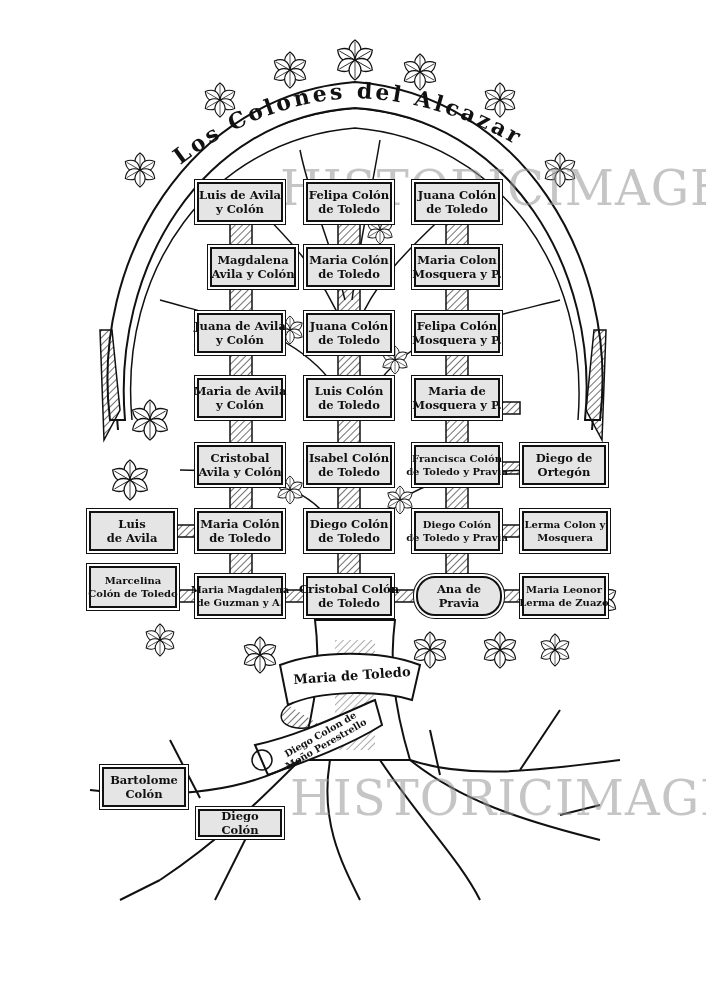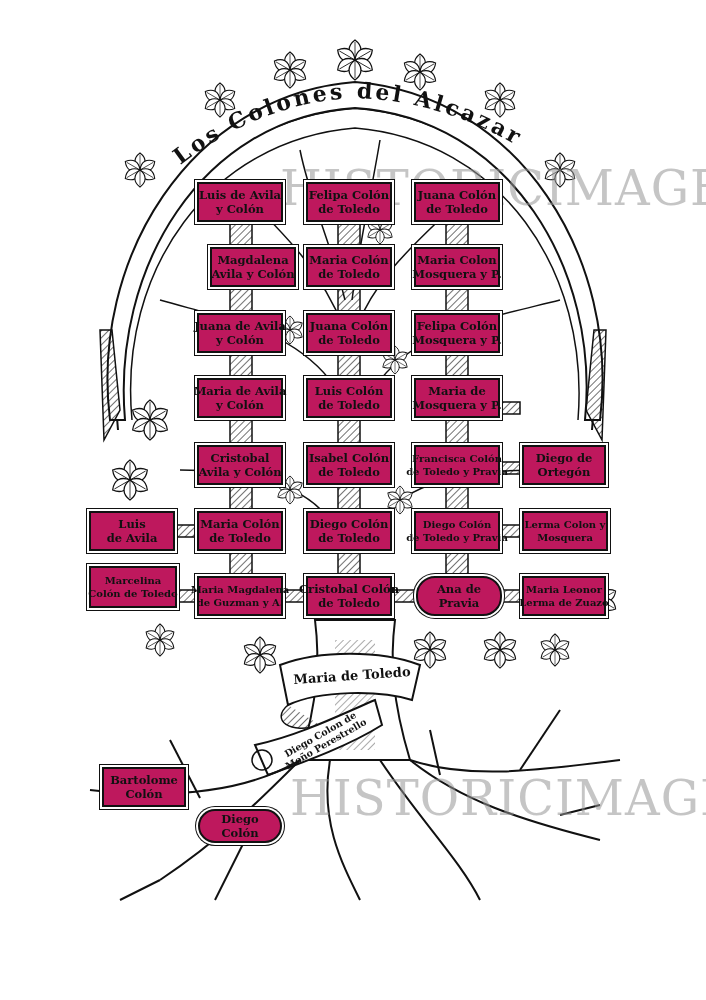--- a/index.html
+++ b/index.html
@@ -1,18 +1,18 @@
 <!DOCTYPE html>
 <html><head>
 <meta charset="utf-8">
 <style>
   html,body{margin:0;padding:0;background:#fff;}
   body{width:706px;height:1000px;position:relative;overflow:hidden;font-family:"DejaVu Serif",serif;}
   #art{position:absolute;left:0;top:0;width:706px;height:1000px;}
-  .box{position:absolute;background:#be185d;border:2px solid #111;box-shadow:0 0 0 2px #fff,0 0 0 3px #111;
+  .box{position:absolute;background:#e5e5e5;border:2px solid #111;box-shadow:0 0 0 2px #fff,0 0 0 3px #111;
        display:flex;flex-direction:column;align-items:center;justify-content:center;text-align:center;
        font-family:"DejaVu Serif",serif;font-weight:bold;color:#111;font-size:11.5px;line-height:14px;box-sizing:border-box;padding:0 3px;}
   .box span{display:block;white-space:nowrap;}
   .box.sm{font-size:10px;line-height:13px;}
   .wm{position:absolute;font-family:"DejaVu Serif",serif;color:rgba(150,150,150,0.55);letter-spacing:1px;pointer-events:none;}
   .title-text{font-family:"DejaVu Serif",serif;font-weight:bold;font-size:22px;fill:#111;letter-spacing:3px;}
 </style>
 </head>
 <body>
 
@@ -239,16 +239,16 @@
 
 <div style="position:absolute;left:258px;top:728px;width:130px;font-family:'DejaVu Serif',serif;font-weight:bold;font-size:9.5px;line-height:11px;color:#111;transform:rotate(-30deg);text-align:center;">
   <span style="display:block">Diego Colon de</span>
   <span style="display:block">Moño Perestrello</span>
 </div>
 
 <div class="box" style="left:102px;top:767px;width:84px;height:40px;">
   <span>Bartolome</span>
   <span>Colón</span>
 </div>
-<div class="box" style="left:198px;top:809px;width:84px;height:34px;border-radius:20px;">
+<div class="box" style="left:198px;top:809px;width:84px;height:28px;">
   <span>Diego</span>
   <span>Colón</span>
 </div>
 
 </body></html>

